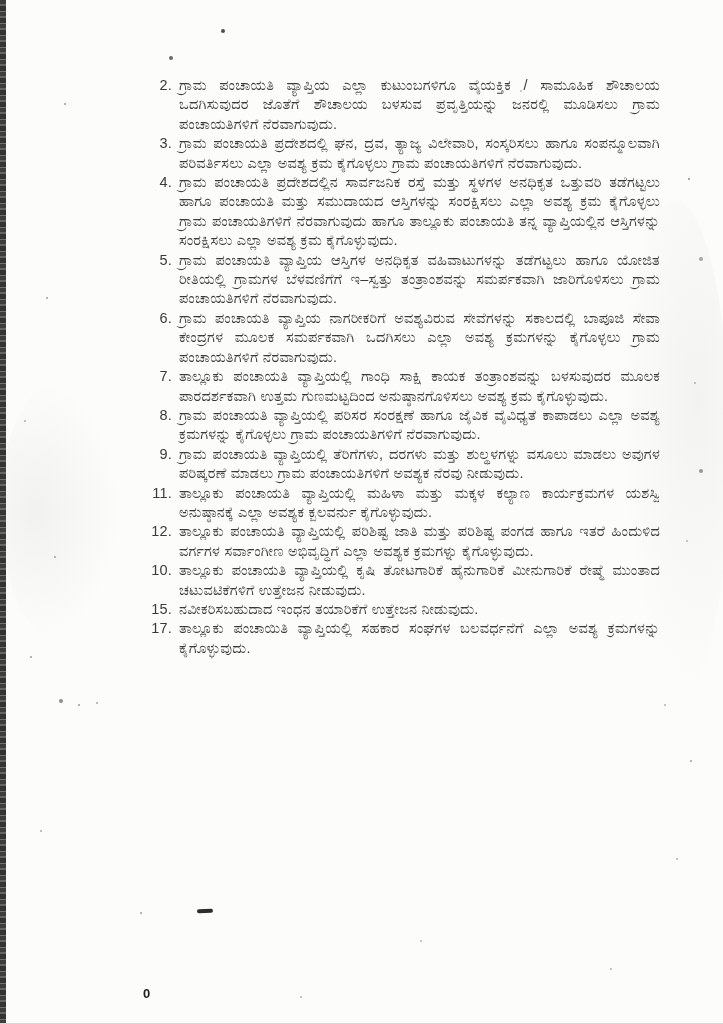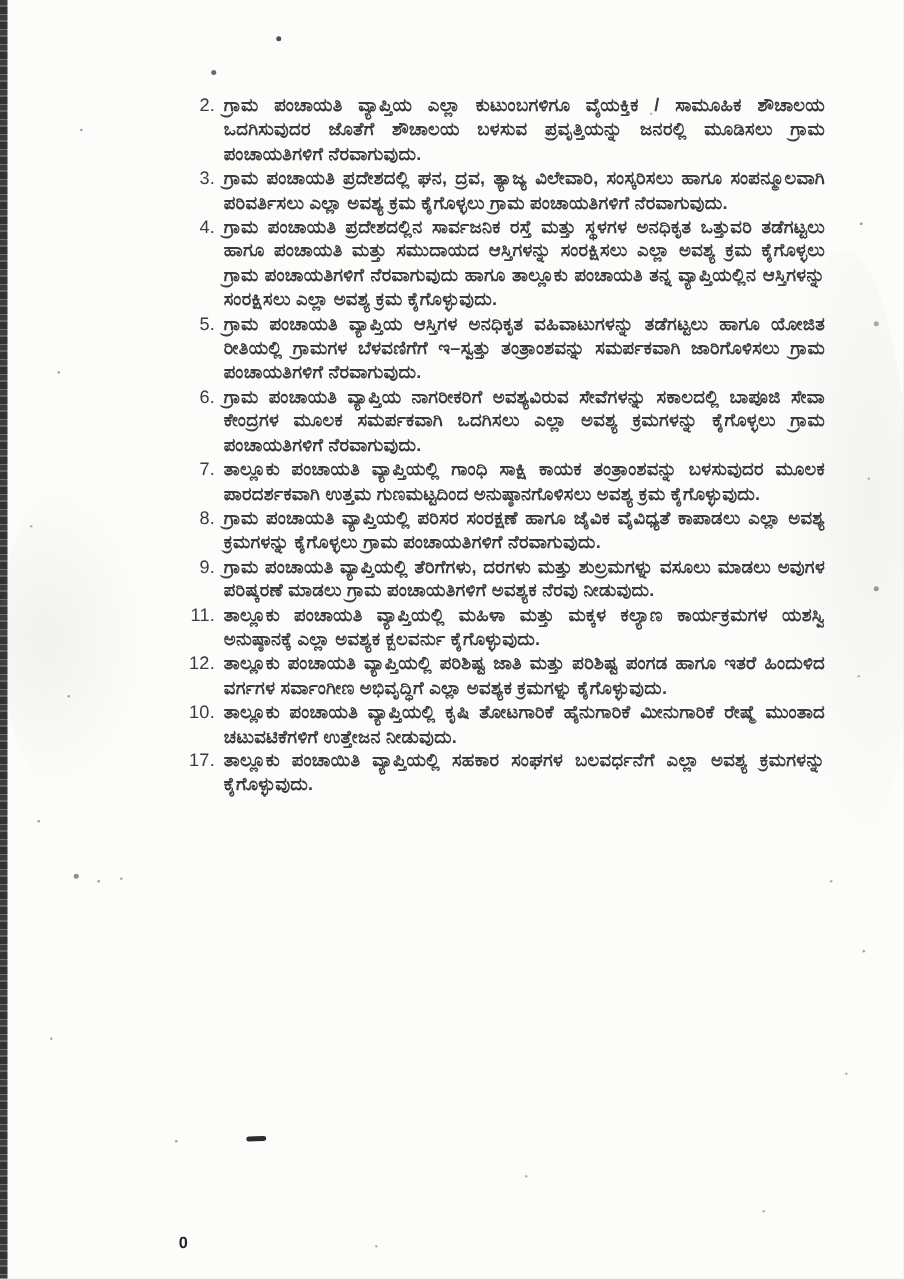--- a/index.html
+++ b/index.html
@@ -43,21 +43,20 @@
   }
   .item .num {
     flex: 0 0 26px;
     text-align: right;
     padding-right: 7px;
     white-space: nowrap;
   }
   .item .txt {
     flex: 1 1 auto;
     text-align: justify;
-    font-weight: bold;
   }
   .end-dash {
     position: absolute;
     left: 197px;
     top: 909px;
     width: 16px;
     height: 4px;
     border-radius: 2px;
     background: #2c2c2c;
     transform: rotate(-2deg);
@@ -161,40 +160,44 @@
       <span class="txt">ತಾಲ್ಲೂಕು ಪಂಚಾಯತಿ ವ್ಯಾಪ್ತಿಯಲ್ಲಿ ಗಾಂಧಿ ಸಾಕ್ಷಿ ಕಾಯಕ ತಂತ್ರಾಂಶವನ್ನು ಬಳಸುವುದರ ಮೂಲಕ ಪಾರದರ್ಶಕವಾಗಿ ಉತ್ತಮ ಗುಣಮಟ್ಟದಿಂದ ಅನುಷ್ಠಾನಗೊಳಿಸಲು ಅವಶ್ಯ ಕ್ರಮ ಕೈಗೊಳ್ಳುವುದು.</span>
     </div>
 
     <div class="item">
       <span class="num">8.</span>
       <span class="txt">ಗ್ರಾಮ ಪಂಚಾಯತಿ ವ್ಯಾಪ್ತಿಯಲ್ಲಿ ಪರಿಸರ ಸಂರಕ್ಷಣೆ ಹಾಗೂ ಜೈವಿಕ ವೈವಿಧ್ಯತೆ ಕಾಪಾಡಲು ಎಲ್ಲಾ ಅವಶ್ಯ ಕ್ರಮಗಳನ್ನು ಕೈಗೊಳ್ಳಲು ಗ್ರಾಮ ಪಂಚಾಯತಿಗಳಿಗೆ ನೆರವಾಗುವುದು.</span>
     </div>
 
     <div class="item">
       <span class="num">9.</span>
-      <span class="txt">ಗ್ರಾಮ ಪಂಚಾಯತಿ ವ್ಯಾಪ್ತಿಯಲ್ಲಿ ತೆರಿಗೆಗಳು, ದರಗಳು ಮತ್ತು ಶುಲ್ರಮಗಳ್ನು ವಸೂಲು ಮಾಡಲು ಅವುಗಳ ಪರಿಷ್ಕರಣೆ ಮಾಡಲು ಗ್ರಾಮ ಪಂಚಾಯತಿಗಳಿಗೆ ಅವಶ್ಯಕ ನೆರವು ನೀಡುವುದು.</span>
+      <span class="txt">ಗ್ರಾಮ ಪಂಚಾಯತಿ ವ್ಯಾಪ್ತಿಯಲ್ಲಿ ತೆರಿಗೆಗಳು, ದರಗಳು ಮತ್ತು ಶುಲ್ಥಳಗಳ್ನು ವಸೂಲು ಮಾಡಲು ಅವುಗಳ ಪರಿಷ್ಕರಣೆ ಮಾಡಲು ಗ್ರಾಮ ಪಂಚಾಯತಿಗಳಿಗೆ ಅವಶ್ಯಕ ನೆರವು ನೀಡುವುದು.</span>
     </div>
 
 
     <div class="item">
       <span class="num">11.</span>
       <span class="txt">ತಾಲ್ಲೂಕು ಪಂಚಾಯತಿ ವ್ಯಾಪ್ತಿಯಲ್ಲಿ ಮಹಿಳಾ ಮತ್ತು ಮಕ್ಕಳ ಕಲ್ಯಾಣ ಕಾರ್ಯಕ್ರಮಗಳ ಯಶಸ್ವಿ ಅನುಷ್ಠಾನಕ್ಕೆ ಎಲ್ಲಾ ಅವಶ್ಯಕ ಕ್ಬಲವರ್ನು ಕೈಗೊಳ್ಳುವುದು.</span>
     </div>
 
     <div class="item">
       <span class="num">12.</span>
       <span class="txt">ತಾಲ್ಲೂಕು ಪಂಚಾಯತಿ ವ್ಯಾಪ್ತಿಯಲ್ಲಿ ಪರಿಶಿಷ್ಟ ಜಾತಿ ಮತ್ತು ಪರಿಶಿಷ್ಟ ಪಂಗಡ ಹಾಗೂ ಇತರೆ ಹಿಂದುಳಿದ ವರ್ಗಗಳ ಸರ್ವಾಂಗೀಣ ಅಭಿವೃದ್ಧಿಗೆ ಎಲ್ಲಾ ಅವಶ್ಯಕ ಕ್ರಮಗಳ್ನು ಕೈಗೊಳ್ಳುವುದು.</span>
     </div>
 
     <div class="item">
       <span class="num">10.</span>
       <span class="txt">ತಾಲ್ಲೂಕು ಪಂಚಾಯತಿ ವ್ಯಾಪ್ತಿಯಲ್ಲಿ ಕೃಷಿ ತೋಟಗಾರಿಕೆ ಹೈನುಗಾರಿಕೆ ಮೀನುಗಾರಿಕೆ ರೇಷ್ಮೆ ಮುಂತಾದ ಚಟುವಟಿಕೆಗಳಿಗೆ ಉತ್ತೇಜನ ನೀಡುವುದು.</span>
     </div>
 
 
+    <div class="item">
+      <span class="num">15.</span>
+      <span class="txt">ನವೀಕರಿಸಬಹುದಾದ ಇಂಧನ ತಯಾರಿಕೆಗೆ ಉತ್ತೇಜನ ನೀಡುವುದು.</span>
+    </div>
 
 
     <div class="item">
       <span class="num">17.</span>
       <span class="txt">ತಾಲ್ಲೂಕು ಪಂಚಾಯಿತಿ ವ್ಯಾಪ್ತಿಯಲ್ಲಿ ಸಹಕಾರ ಸಂಘಗಳ ಬಲವರ್ಧನೆಗೆ ಎಲ್ಲಾ ಅವಶ್ಯ ಕ್ರಮಗಳನ್ನು ಕೈಗೊಳ್ಳುವುದು.</span>
     </div>
 
   </div>
 
   <div class="end-dash"></div>

